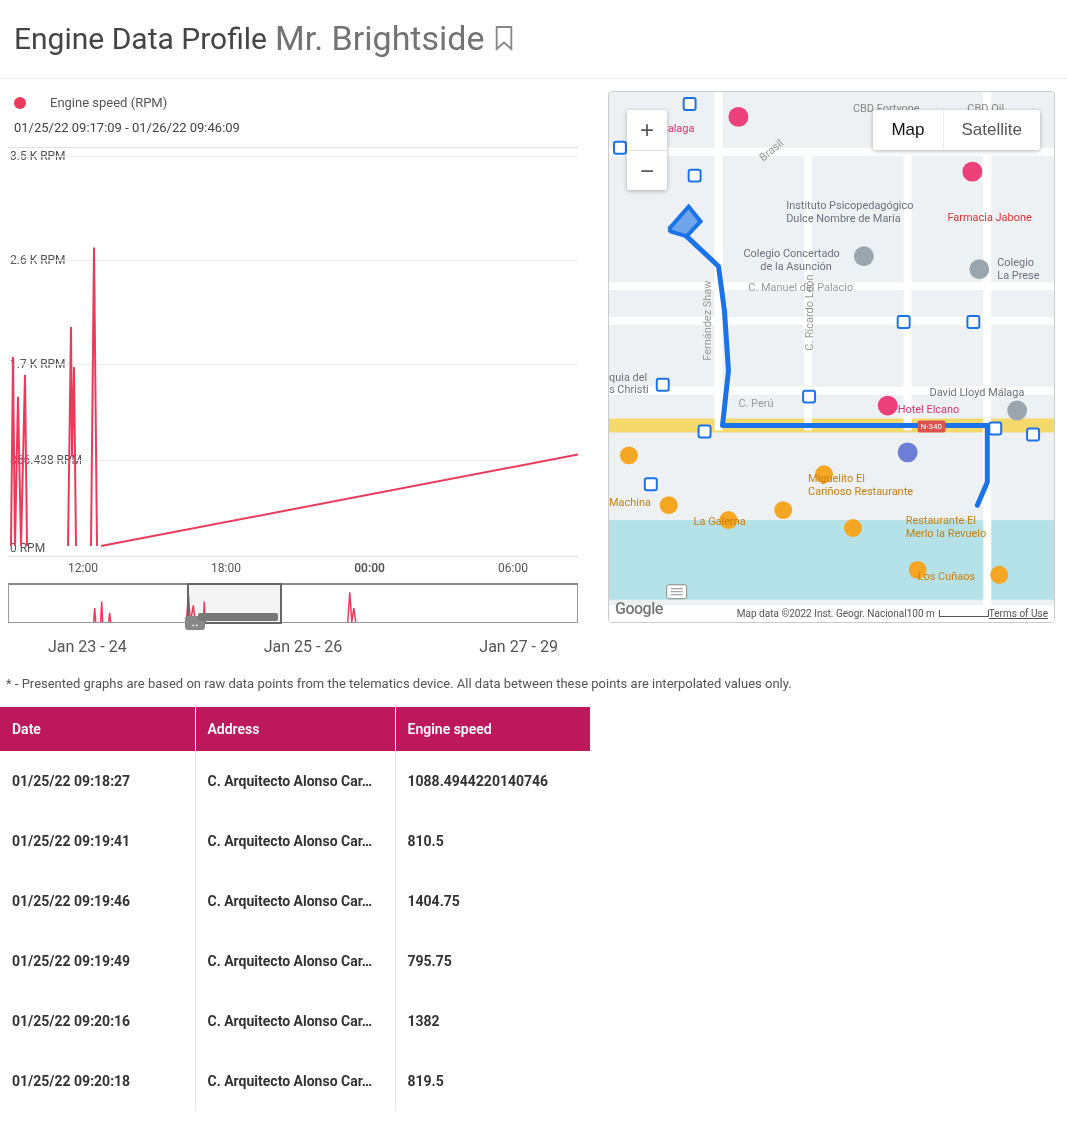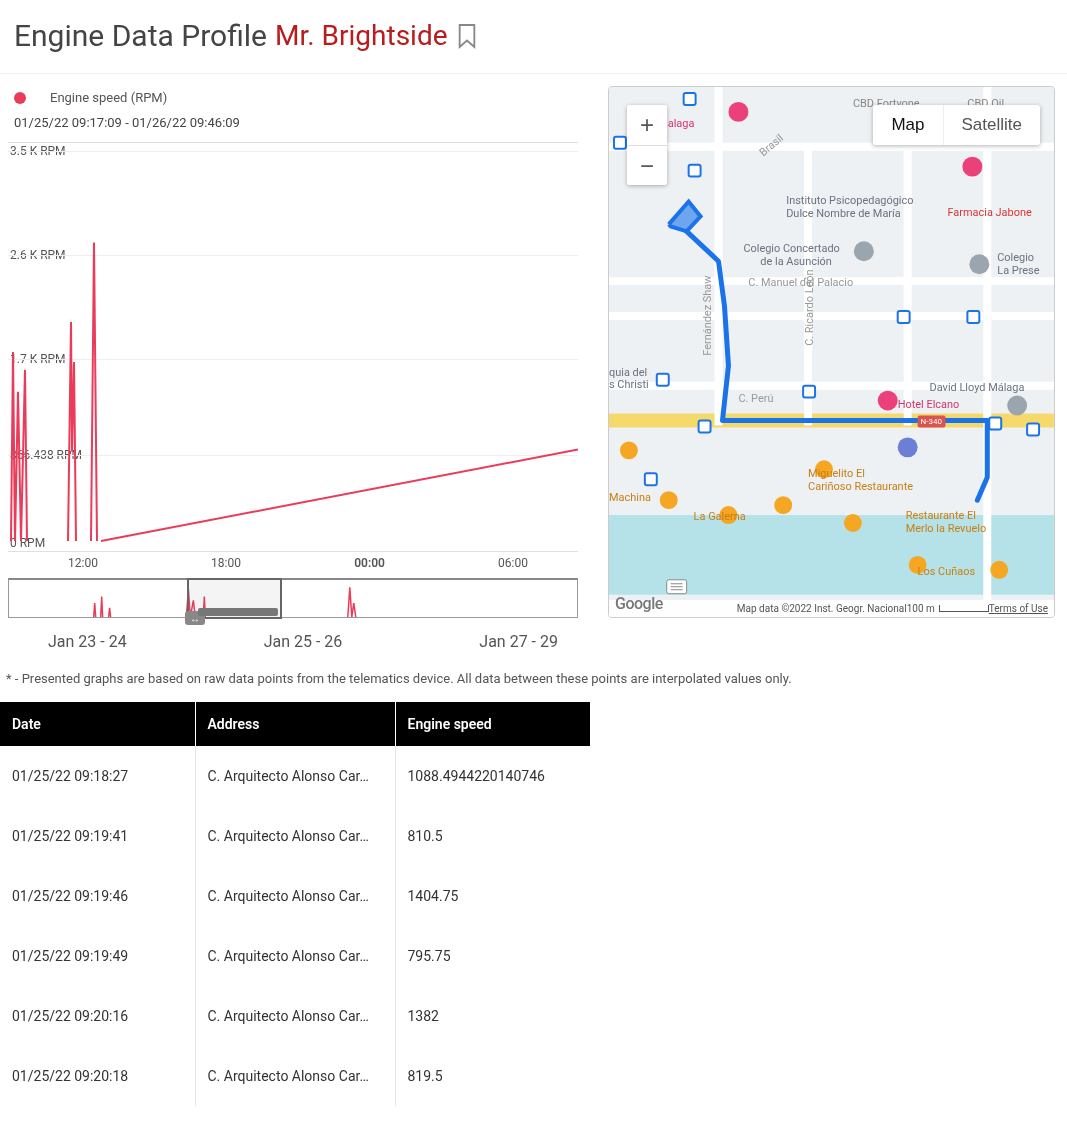--- a/index.html
+++ b/index.html
@@ -16,23 +16,23 @@
     display: flex;
     align-items: center;
     gap: 8px;
   }
   .header h1 {
     font-size: 30px;
     font-weight: 400;
     color: #444;
   }
   .header .subtitle {
-    font-size: 28px;
+    font-size: 34px;
     font-weight: 400;
-    color: #b91c1c;
+    color: #737373;
   }
   .bookmark-icon {
     width: 22px; height: 26px;
     stroke: #888; fill: none; stroke-width: 2;
     cursor: pointer;
   }
 
   .content {
     display: flex;
     gap: 20px;
@@ -149,38 +149,39 @@
     color: #555;
     padding: 20px 6px 10px;
   }
 
   .table {
     width: 590px;
     border-collapse: collapse;
     margin-top: 6px;
   }
   .table th {
-    background: #000000;
+    background: #be185d;
     color: #fff;
     font-weight: 600;
     text-align: left;
     font-size: 14px;
     padding: 14px 12px;
     border-right: 1px solid #fff;
   }
   .table th:last-child { border-right: none; }
   .table td {
     padding: 22px 12px;
     border-right: 1px solid #e5e5e5;
     font-size: 14px;
     color: #333;
     white-space: nowrap;
     overflow: hidden;
     text-overflow: ellipsis;
     max-width: 200px;
+    font-weight: bold;
   }
   .table td:last-child { border-right: none; }
   .table .col-date { width: 195px; }
   .table .col-addr { width: 200px; }
   .table .col-speed { width: 195px; }
 
   
   .map-panel {
     border: 1px solid #ccc;
     border-radius: 4px;

